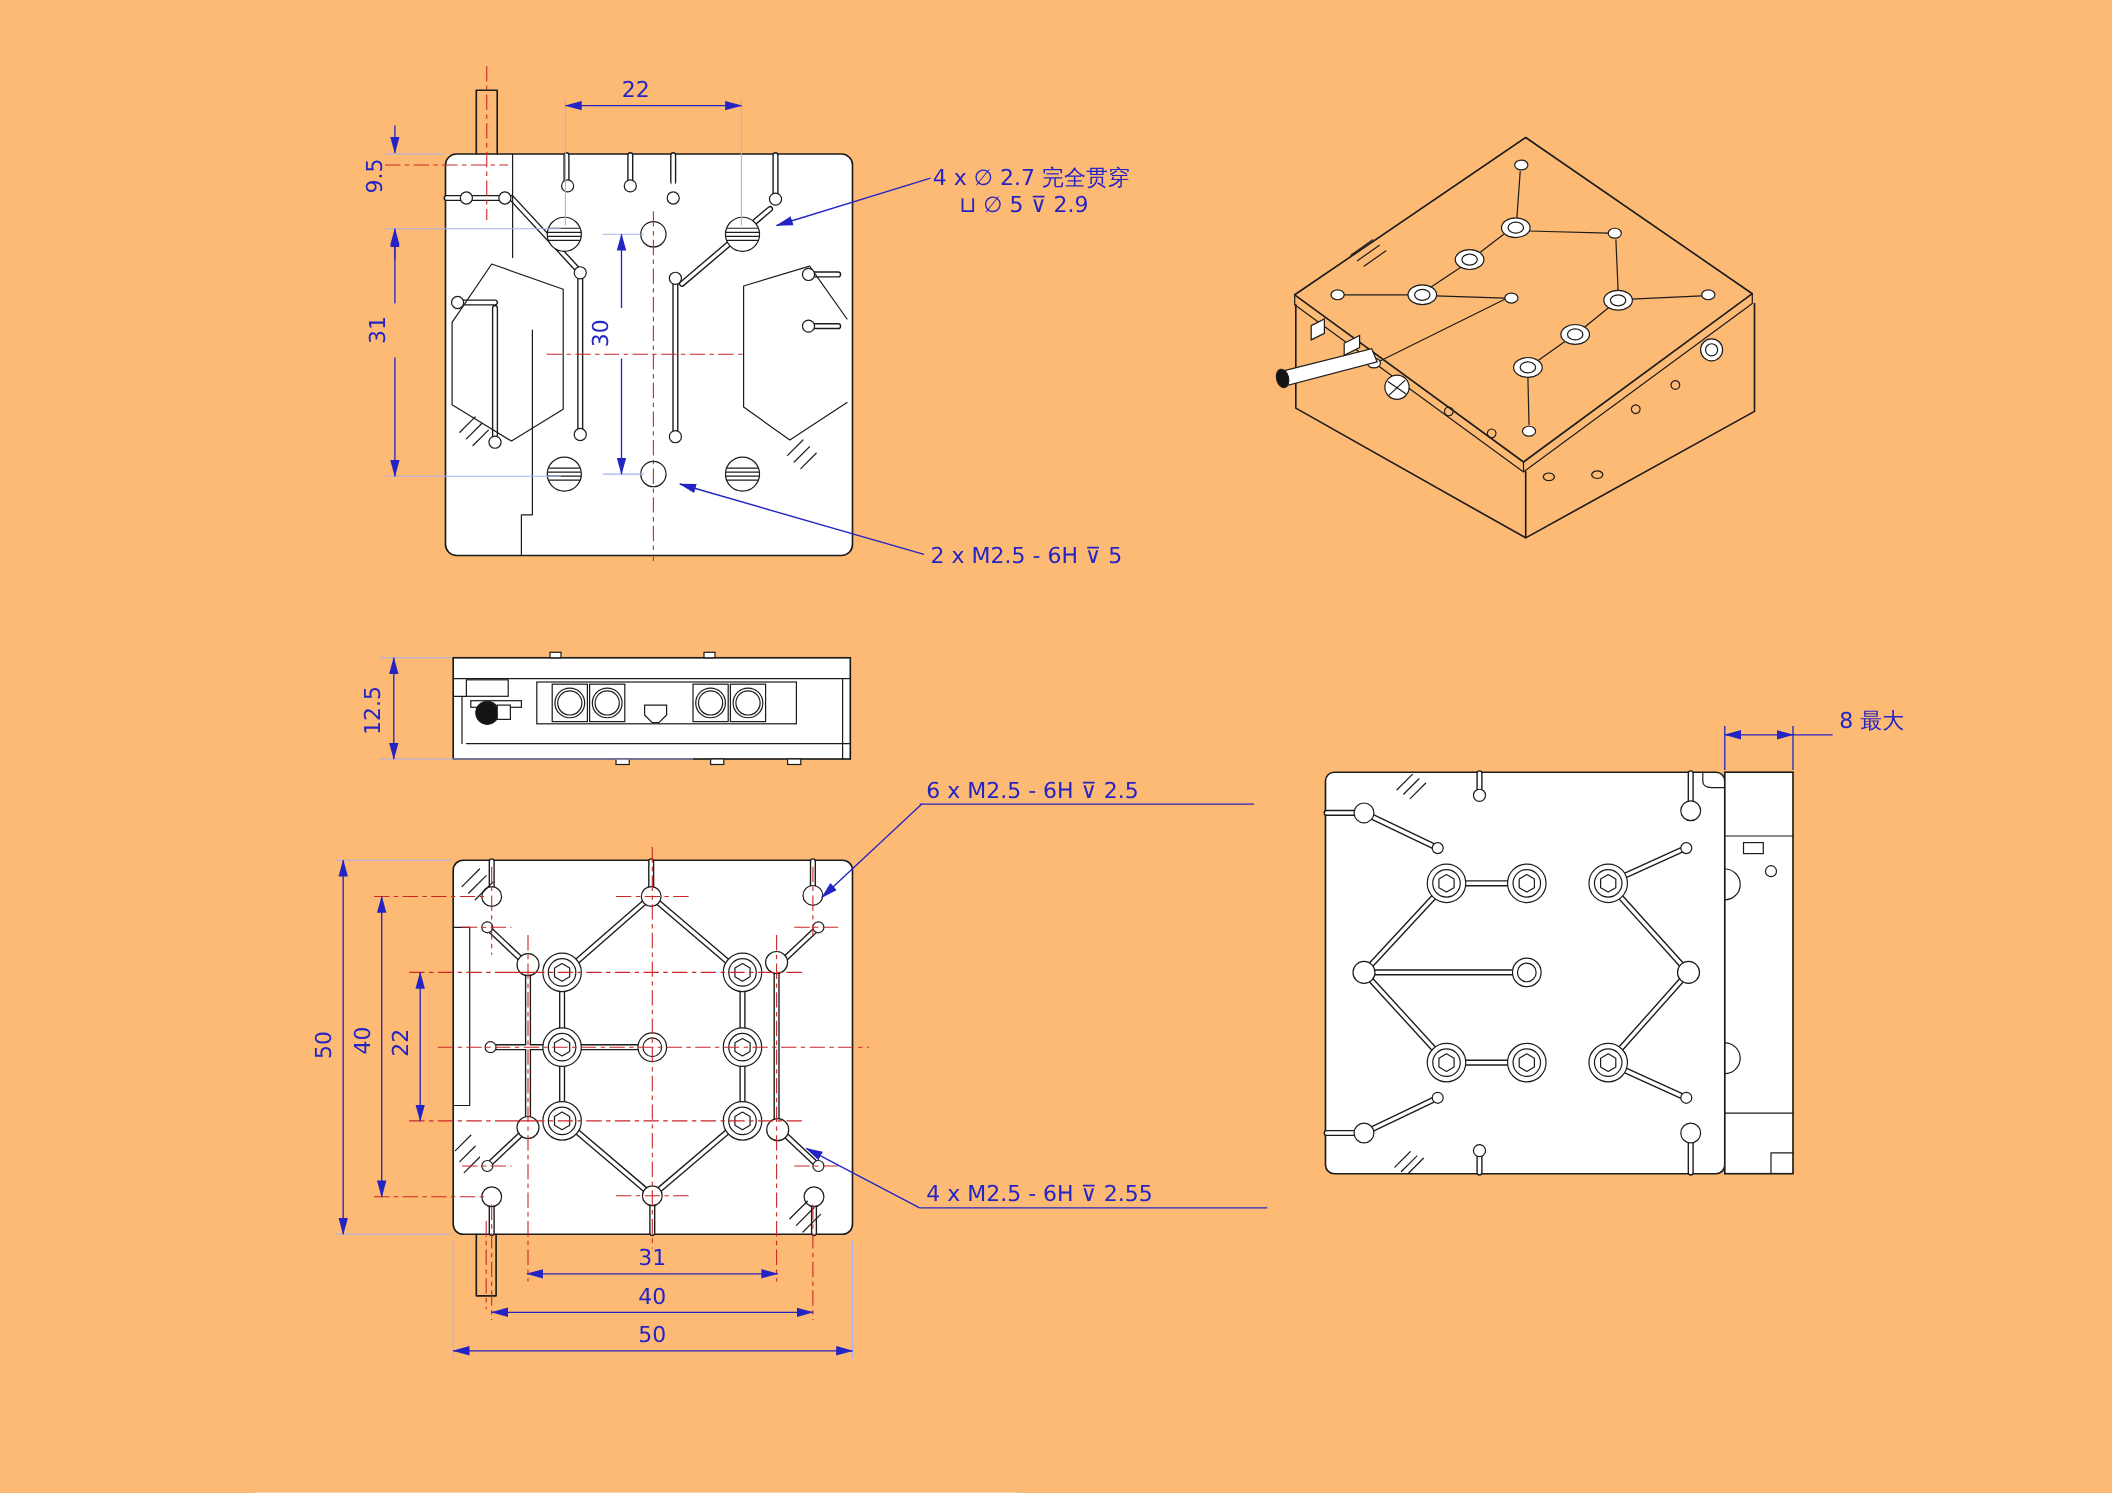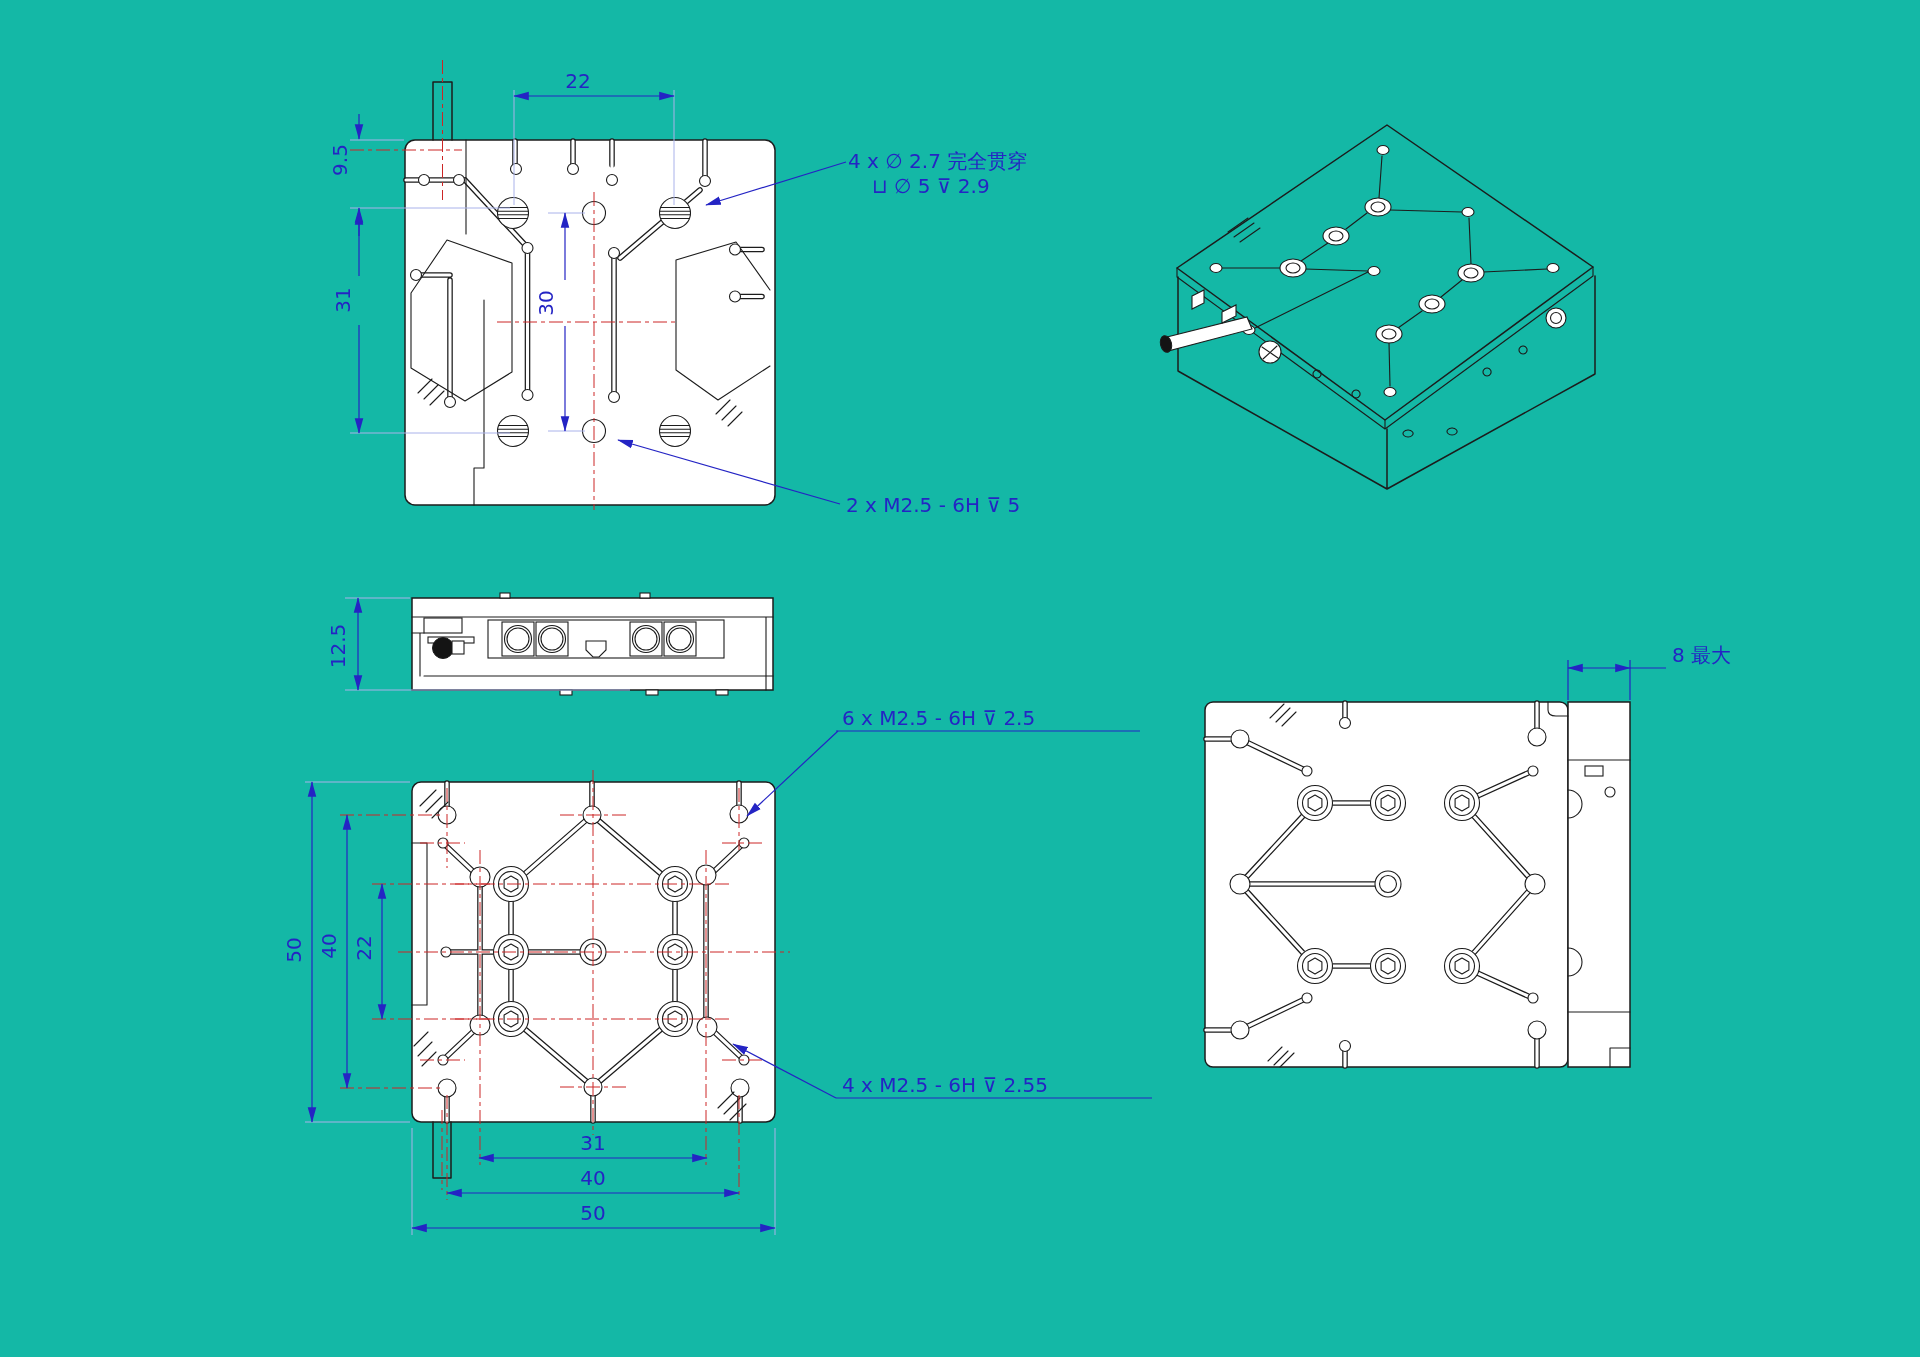--- a/index.html
+++ b/index.html
@@ -1,16 +1,16 @@
 <!DOCTYPE html>
 <html><head>
 <meta charset="utf-8">
 <style>
   html,body{margin:0;padding:0;background:#f3f3f3}
-  #sheet{position:relative;width:1920px;height:1357px;background:#14b8a6;overflow:hidden}
+  #sheet{position:relative;width:1920px;height:1357px;background:#fdba74;overflow:hidden}
   svg{position:absolute;left:0;top:0}
   .ln{fill:none;stroke:#1c1c1c;stroke-width:1.5;stroke-linecap:round;stroke-linejoin:round}
   .ln2{fill:none;stroke:#1c1c1c;stroke-width:1.1;stroke-linecap:round;stroke-linejoin:round}
   .fw{fill:#ffffff;stroke:#1c1c1c;stroke-width:1.5}
   .fw2{fill:#ffffff;stroke:#1c1c1c;stroke-width:1.1}
   .slotA{fill:none;stroke:#1c1c1c;stroke-width:5.6;stroke-linecap:round}
   .slotB{fill:none;stroke:#ffffff;stroke-width:3.1;stroke-linecap:round}
   .red{fill:none;stroke:#cc2626;stroke-width:1;stroke-dasharray:14 4 4 4}
   .dim{fill:none;stroke:#2424c4;stroke-width:1.2}
   .ext{fill:none;stroke:#a9b2ea;stroke-width:1}

